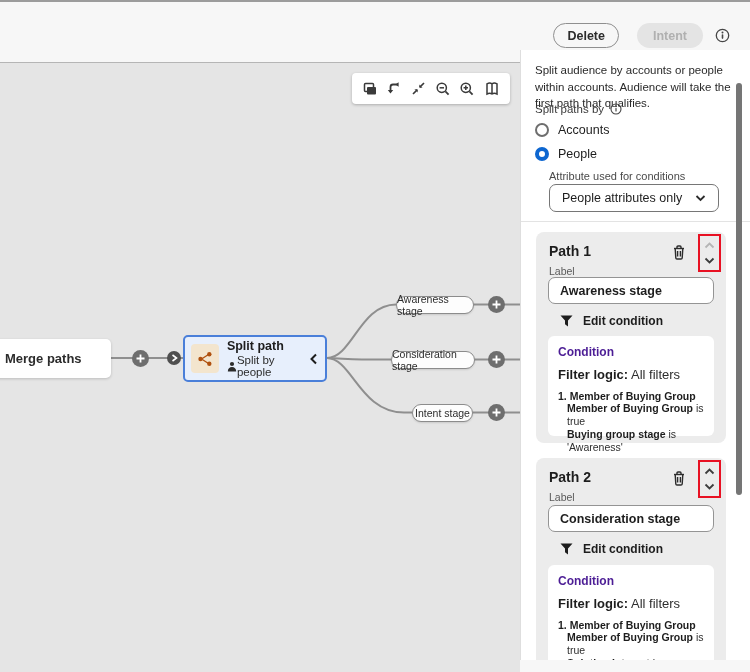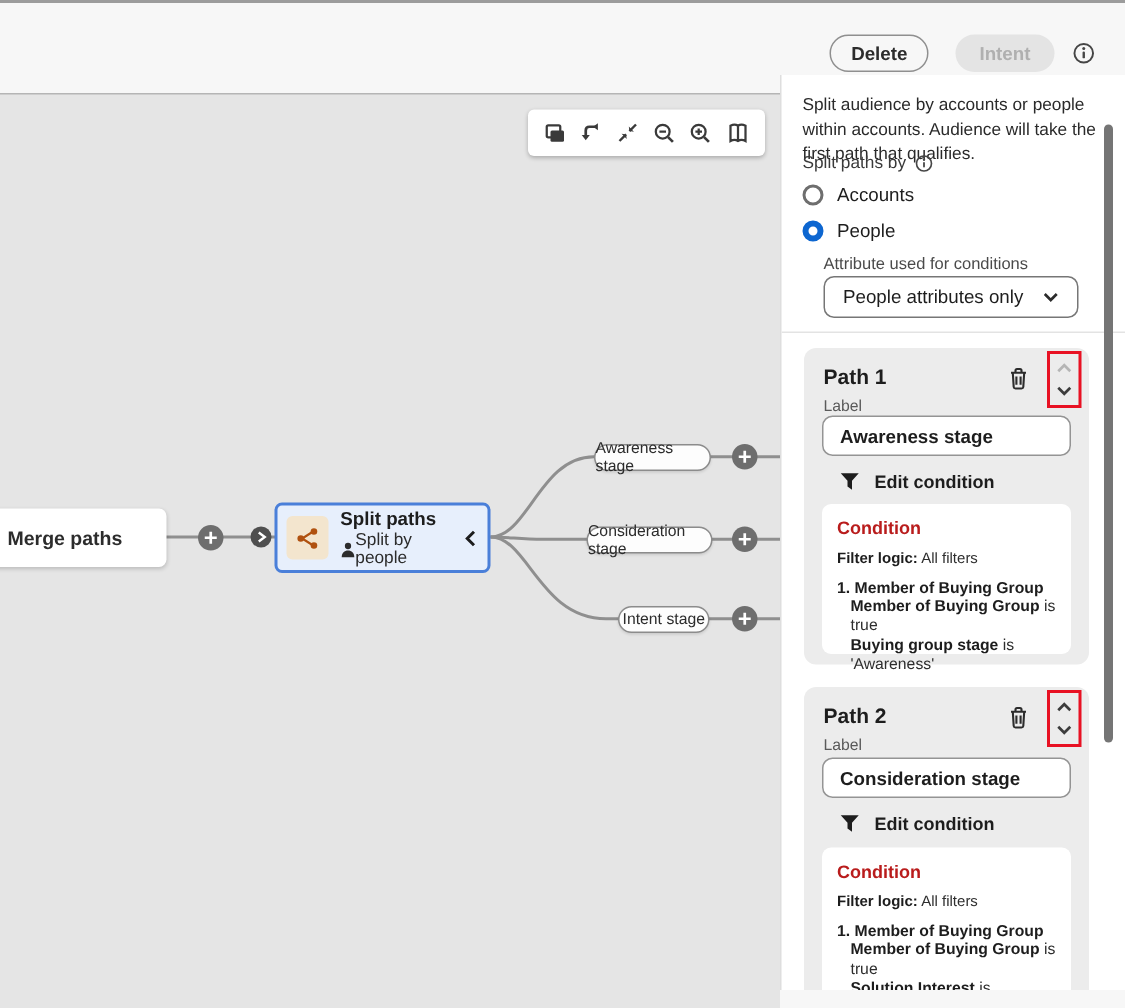--- a/index.html
+++ b/index.html
@@ -80,22 +80,22 @@
     justify-content:space-around; padding:2px 0; }
   .chev-btn { width:14px; height:14px; display:flex; align-items:center; justify-content:center; cursor:pointer; }
   .field-caption { position:absolute; left:13px; top:33px; font-size:10.5px; color:#5a5a5a; }
   .label-input { position:absolute; left:12px; top:45px; width:166px; height:27px;
     border:1px solid #949494; border-radius:7px; background:#fff; padding:0 11px;
     font-family:"Liberation Sans", sans-serif; font-size:12.5px; font-weight:600; color:#1d1d1d; }
   .edit-cond { position:absolute; left:24px; display:flex; align-items:center; gap:10px;
     font-size:12px; font-weight:600; color:#1d1d1d; cursor:pointer; }
   .cond-box { position:absolute; left:12px; width:166px; background:#fff; border-radius:6px;
     padding:9px 10px; }
-  .cond-title { font-size:12px; font-weight:700; color:#b91c1c; }
-  .cond-filter { font-size:10px; color:#2e2e2e; margin-top:8px; }
+  .cond-title { font-size:12px; font-weight:700; color:#4c1d95; }
+  .cond-filter { font-size:13px; color:#2e2e2e; margin-top:8px; }
   .cond-rule-group { font-size:10.5px; font-weight:700; color:#1d1d1d; margin-top:8px; }
   .cond-line { font-size:10.5px; color:#2e2e2e; margin-left:9px; line-height:13px; }
   .b { font-weight:700; color:#1d1d1d; }
 
   .panel-scrollbar { position:absolute; left:215px; top:33px; width:6px; height:412px;
     background:#757575; border-radius:3px; cursor:pointer; }
 </style>
 </head>
 <body>
 
@@ -193,21 +193,21 @@
       <svg width="16" height="16" viewBox="0 0 16 16">
           <g stroke="#b0510f" stroke-width="1.4" fill="none">
             <path d="M4.5 8 L11.5 3.5 M4.5 8 L11.5 12.5"></path>
           </g>
           <circle cx="3.5" cy="8" r="2.2" fill="#b0510f"></circle>
           <circle cx="12.3" cy="3.3" r="2.2" fill="#b0510f"></circle>
           <circle cx="12.3" cy="12.7" r="2.2" fill="#b0510f"></circle>
         </svg>
     </span>
     <span class="split-text">
-      <span class="split-title">Split paths</span>
+      <span class="split-title">Split path</span>
       <span class="split-sub">
         <span style="display:flex">
           <svg width="10" height="11" viewBox="0 0 10 11">
               <circle cx="5" cy="3" r="2.1" fill="#2c2c2c"></circle>
               <path d="M0.8 10.5 C0.8 7.6 2.6 6 5 6 C7.4 6 9.2 7.6 9.2 10.5 Z" fill="#2c2c2c"></path>
             </svg>
         </span>
         <span>Split by people</span>
       </span>
     </span>

